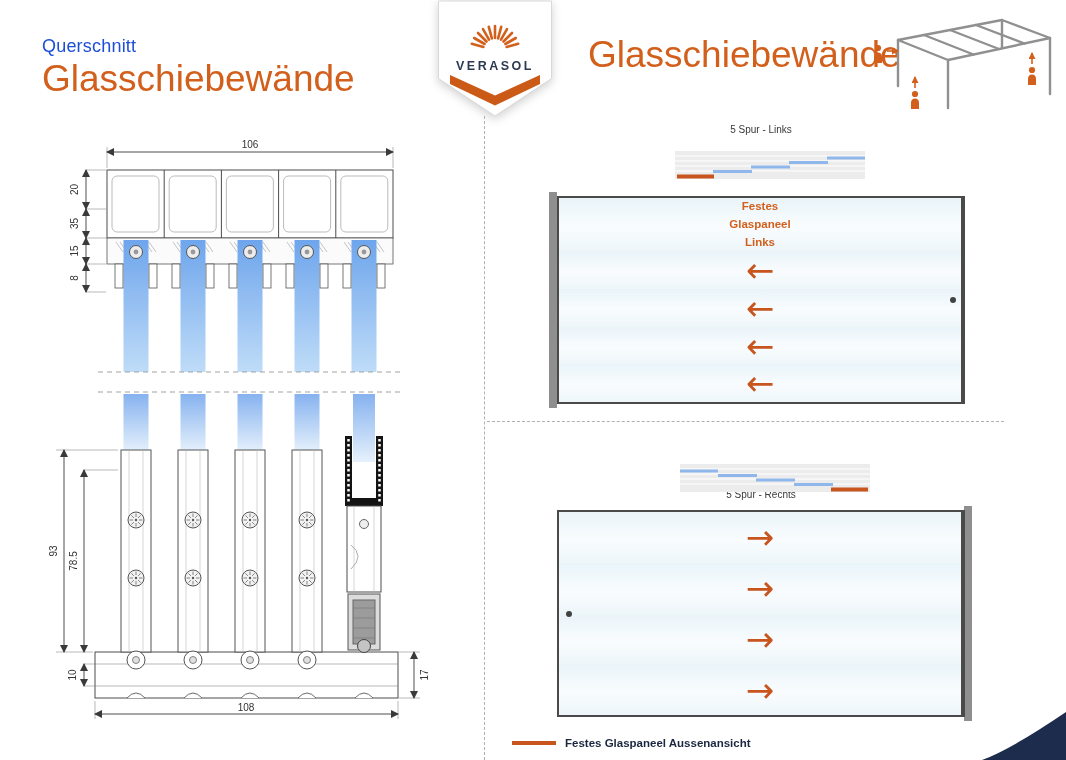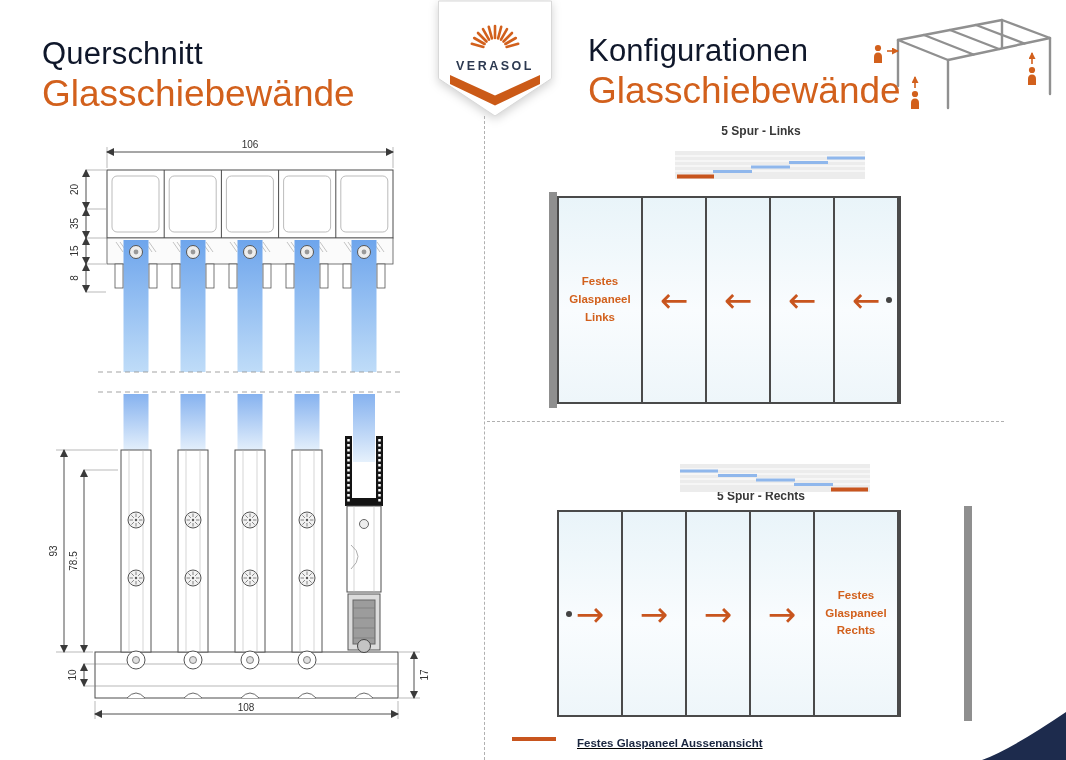--- a/index.html
+++ b/index.html
@@ -1,47 +1,47 @@
 <!DOCTYPE html>
 <html><head>
 <meta charset="utf-8">
 <style>
   * { margin:0; padding:0; box-sizing:border-box; }
   html,body { width:1066px; height:760px; }
   body { position:relative; overflow:hidden; background:#fff; font-family:"Liberation Sans",sans-serif; }
   .abs { position:absolute; }
 
   
-  .heading .sub  { font-size:31px; color:#0f172a; letter-spacing:.2px; }
+  .heading .sub  { font-size:18px; color:#1d4ed8; letter-spacing:.2px; }
   .heading .main { font-size:37px; color:#D2601C; font-weight:500; margin-top:1px; }
 
   
   .v-divider { left:484px; top:116px; height:644px; width:0; border-left:1px dashed #b0b0b0; }
   .h-divider { left:487px; top:421px; width:517px; height:0; border-top:1px dashed #b0b0b0; }
 
   
   .logo-wrap { left:437px; top:0; width:116px; height:120px; }
   .logo-wrap svg { filter:drop-shadow(0 3px 5px rgba(0,0,0,.18)); }
   .logo-text { font:bold 12.5px "Liberation Sans",sans-serif; letter-spacing:2.5px; fill:#2c3950; }
 
   
-  .config-title { width:408px; text-align:center; font-size:12px; font-weight:bold; color:#383838; }
-  .panel-row { width:344px; display:flex; border:2px solid #4a4a4a; background:#fff; }
+  .config-title { width:408px; text-align:center; font-size:10px; font-weight:normal; color:#383838; }
+  .panel-row { width:408px; display:flex; border:2px solid #4a4a4a; background:#fff;flex-direction:column; }
   .glass-panel { flex:1; position:relative; display:flex; align-items:center; justify-content:center;
                  background:linear-gradient(180deg,#e9f4f9 0%,#f9fcfe 55%,#eef6fa 100%);
                  border-right:2px solid #4a4a4a; }
   .glass-panel:last-child { border-right:none; }
   .arrow-glyph { font-family:"DejaVu Sans",sans-serif; font-size:34px; color:#C8551E; line-height:1; }
   .fixed-label { width:82px; text-align:center; font-size:11.5px; font-weight:bold; color:#D2601C; line-height:1.55; }
   .wall-bar { width:8px; background:#8f8f8f; }
   .handle-dot { position:absolute; width:6px; height:6px; border-radius:50%; background:#434343; top:50%; transform:translateY(-50%); }
   .dot-right { right:7px; } .dot-left { left:7px; }
 
   
-  .legend { left:512px; top:737px; display:flex; align-items:flex-start; gap:21px;text-decoration:underline; }
+  .legend { left:512px; top:737px; display:flex; align-items:center; gap:9px; }
   .legend-line { width:44px; height:4px; background:#C8551E; }
   .legend-text { font-size:11.5px; font-weight:bold; color:#1b2740; }
 
   
   .ext { stroke:#8a8a8a; stroke-width:0.6; }
   .dim { stroke:#3a3a3a; stroke-width:0.9; }
   .dimtext { font:10px "Liberation Sans",sans-serif; fill:#333; dominant-baseline:middle; }
   .prof { fill:#fff; stroke:#4c4c4c; stroke-width:1; }
   .thin { stroke:#bbb; stroke-width:0.6; }
 </style>
@@ -271,21 +271,20 @@
       <line x1="69.6" y1="46.9" x2="81.2" y2="43.8"></line>
     </g>
     <text class="logo-text" x="58" y="70" text-anchor="middle">VERASOL</text>
     <path d="M13,75 L58,95.5 L103,75 L103,84 L58,105.5 L13,84 Z" fill="#CB5A17"></path>
   </svg>
 </div>
 
 <div class="abs v-divider"></div>
 
 <div class="abs heading" style="left:588px; top:33px;">
-  <div class="sub">Konfigurationen</div>
   <div class="main">Glasschiebewände</div>
 </div>
 
 <svg class="abs" style="left:862px; top:8px;" width="200" height="104" viewBox="0 0 200 104">
   <defs>
     <g id="person" fill="#D2601C">
       <circle cx="0" cy="0" r="3.1"></circle>
       <path d="M-4,15 L-4,9 Q-4,4.5 0,4.5 Q4,4.5 4,9 L4,15 Z"></path>
     </g>
     <marker id="oarr" markerWidth="7" markerHeight="7" refX="6" refY="3.5" orient="auto" markerUnits="userSpaceOnUse">
@@ -377,23 +376,20 @@
   </div>
   <div class="glass-panel">
     <span class="arrow-glyph">→</span>
   </div>
   <div class="glass-panel">
     <span class="arrow-glyph">→</span>
   </div>
   <div class="glass-panel">
     <span class="arrow-glyph">→</span>
   </div>
-  <div class="glass-panel">
-    <div class="fixed-label">Festes Glaspaneel Rechts</div>
-  </div>
   <span class="handle-dot dot-left"></span>
 </div>
 
 <div class="abs legend">
   <span class="legend-line"></span>
   <span class="legend-text">Festes Glaspaneel Aussenansicht</span>
 </div>
 
 <svg class="abs" style="right:0; bottom:0;" width="84" height="50" viewBox="0 0 84 50">
   <path d="M0,50 Q28,40 84,2 L84,50 Z" fill="#1D2B4D"></path>

